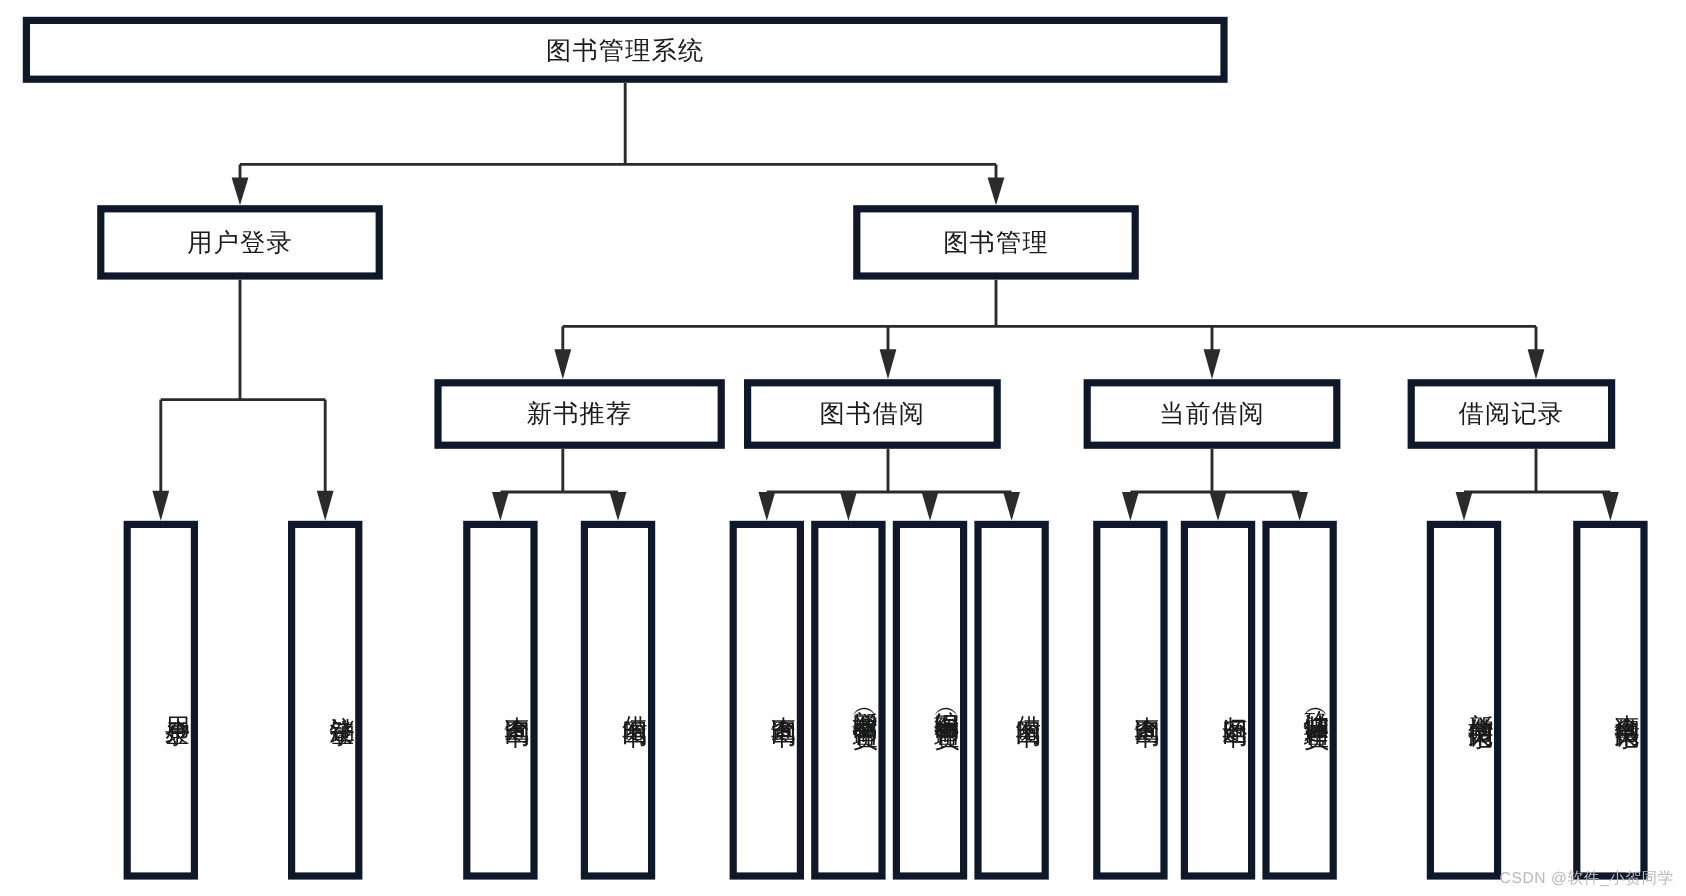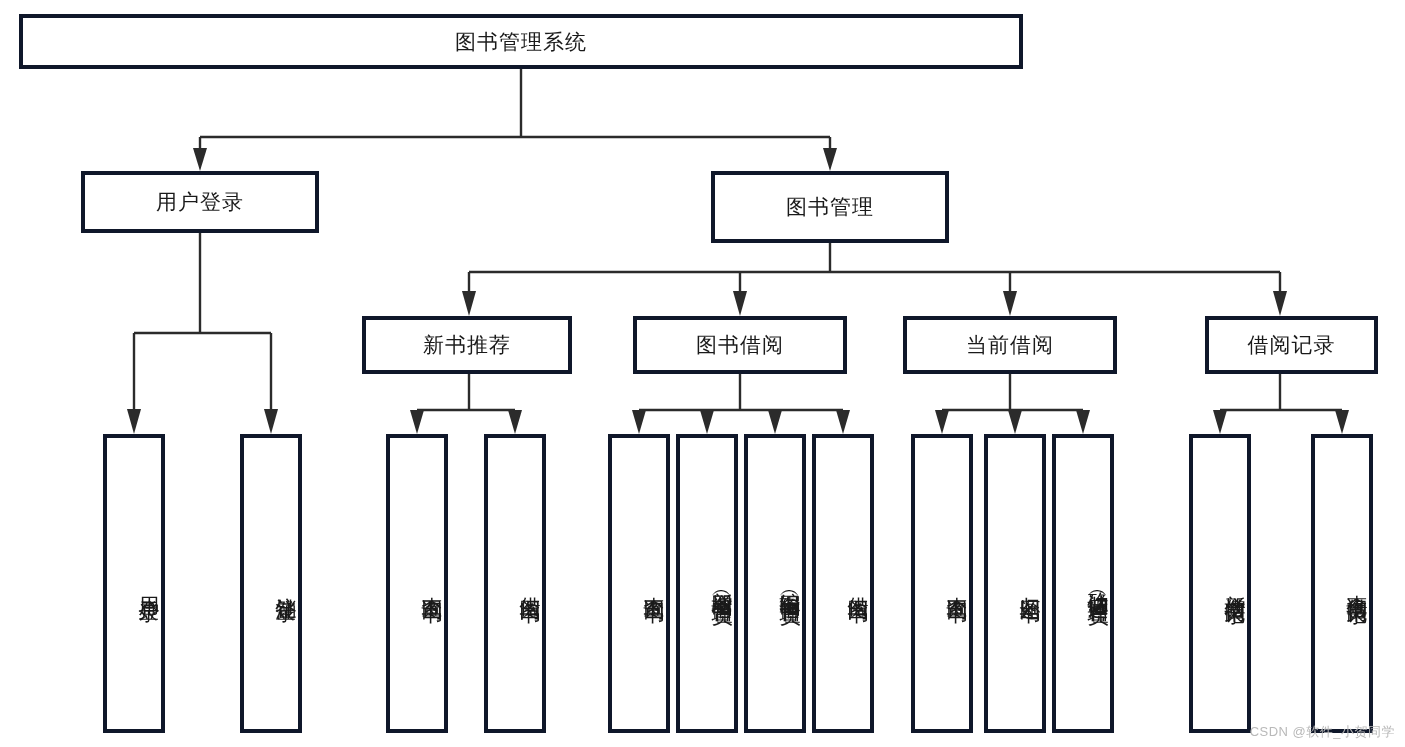--- a/index.html
+++ b/index.html
@@ -13,21 +13,21 @@
   #canvas {
     position: relative;
     width: 1405px;
     height: 747px;
     background: #ffffff;
     overflow: hidden;
   }
   .node {
     position: absolute;
     box-sizing: border-box;
-    border: 4px solid #0f172a;
+    border: 6px solid #0f172a;
     background: #ffffff;
     display: flex;
     align-items: center;
     justify-content: center;
     color: #1a1a1a;
   }
   .node.horiz {
     font-size: 21px;
     letter-spacing: 1px;
   }
@@ -156,34 +156,34 @@
     </g>
   </svg>
 
   <div class="node horiz" style="left: 19px; top: 14px; width: 1004px; height: 55px;">
     <span>图书管理系统</span>
   </div>
 
   <div class="node horiz" style="left: 81px; top: 171px; width: 238px; height: 62px;">
     <span>用户登录</span>
   </div>
-  <div class="node horiz" style="left: 711px; top: 171px; width: 238px; height: 72px;">
+  <div class="node horiz" style="left: 711px; top: 171px; width: 238px; height: 62px;">
     <span>图书管理</span>
   </div>
 
-  <div class="node horiz" style="left: 362px; top: 316px; width: 210px; height: 58px; font-family: Liberation Mono, monospace;">
+  <div class="node horiz" style="left: 362px; top: 316px; width: 242px; height: 58px; font-family: Liberation Mono, monospace;">
     <span>新书推荐</span>
   </div>
-  <div class="node horiz" style="left: 633px; top: 316px; width: 214px; height: 58px;">
+  <div class="node horiz" style="left: 620px; top: 316px; width: 214px; height: 58px;">
     <span>图书借阅</span>
   </div>
   <div class="node horiz" style="left: 903px; top: 316px; width: 214px; height: 58px; align-items: center;">
     <span>当前借阅</span>
   </div>
-  <div class="node horiz" style="left: 1173px; top: 316px; width: 173px; height: 58px; margin-left: 32px;">
+  <div class="node horiz" style="left: 1173px; top: 316px; width: 173px; height: 58px;">
     <span>借阅记录</span>
   </div>
 
   <div class="node vert" style="left: 103px; top: 434px; width: 62px; height: 299px;">
     <span class="vlabel">用户登录</span>
   </div>
   <div class="node vert" style="left: 240px; top: 434px; width: 62px; height: 299px;">
     <span class="vlabel">注销登录</span>
   </div>
   <div class="node vert" style="left: 386px; top: 434px; width: 62px; height: 299px;">

